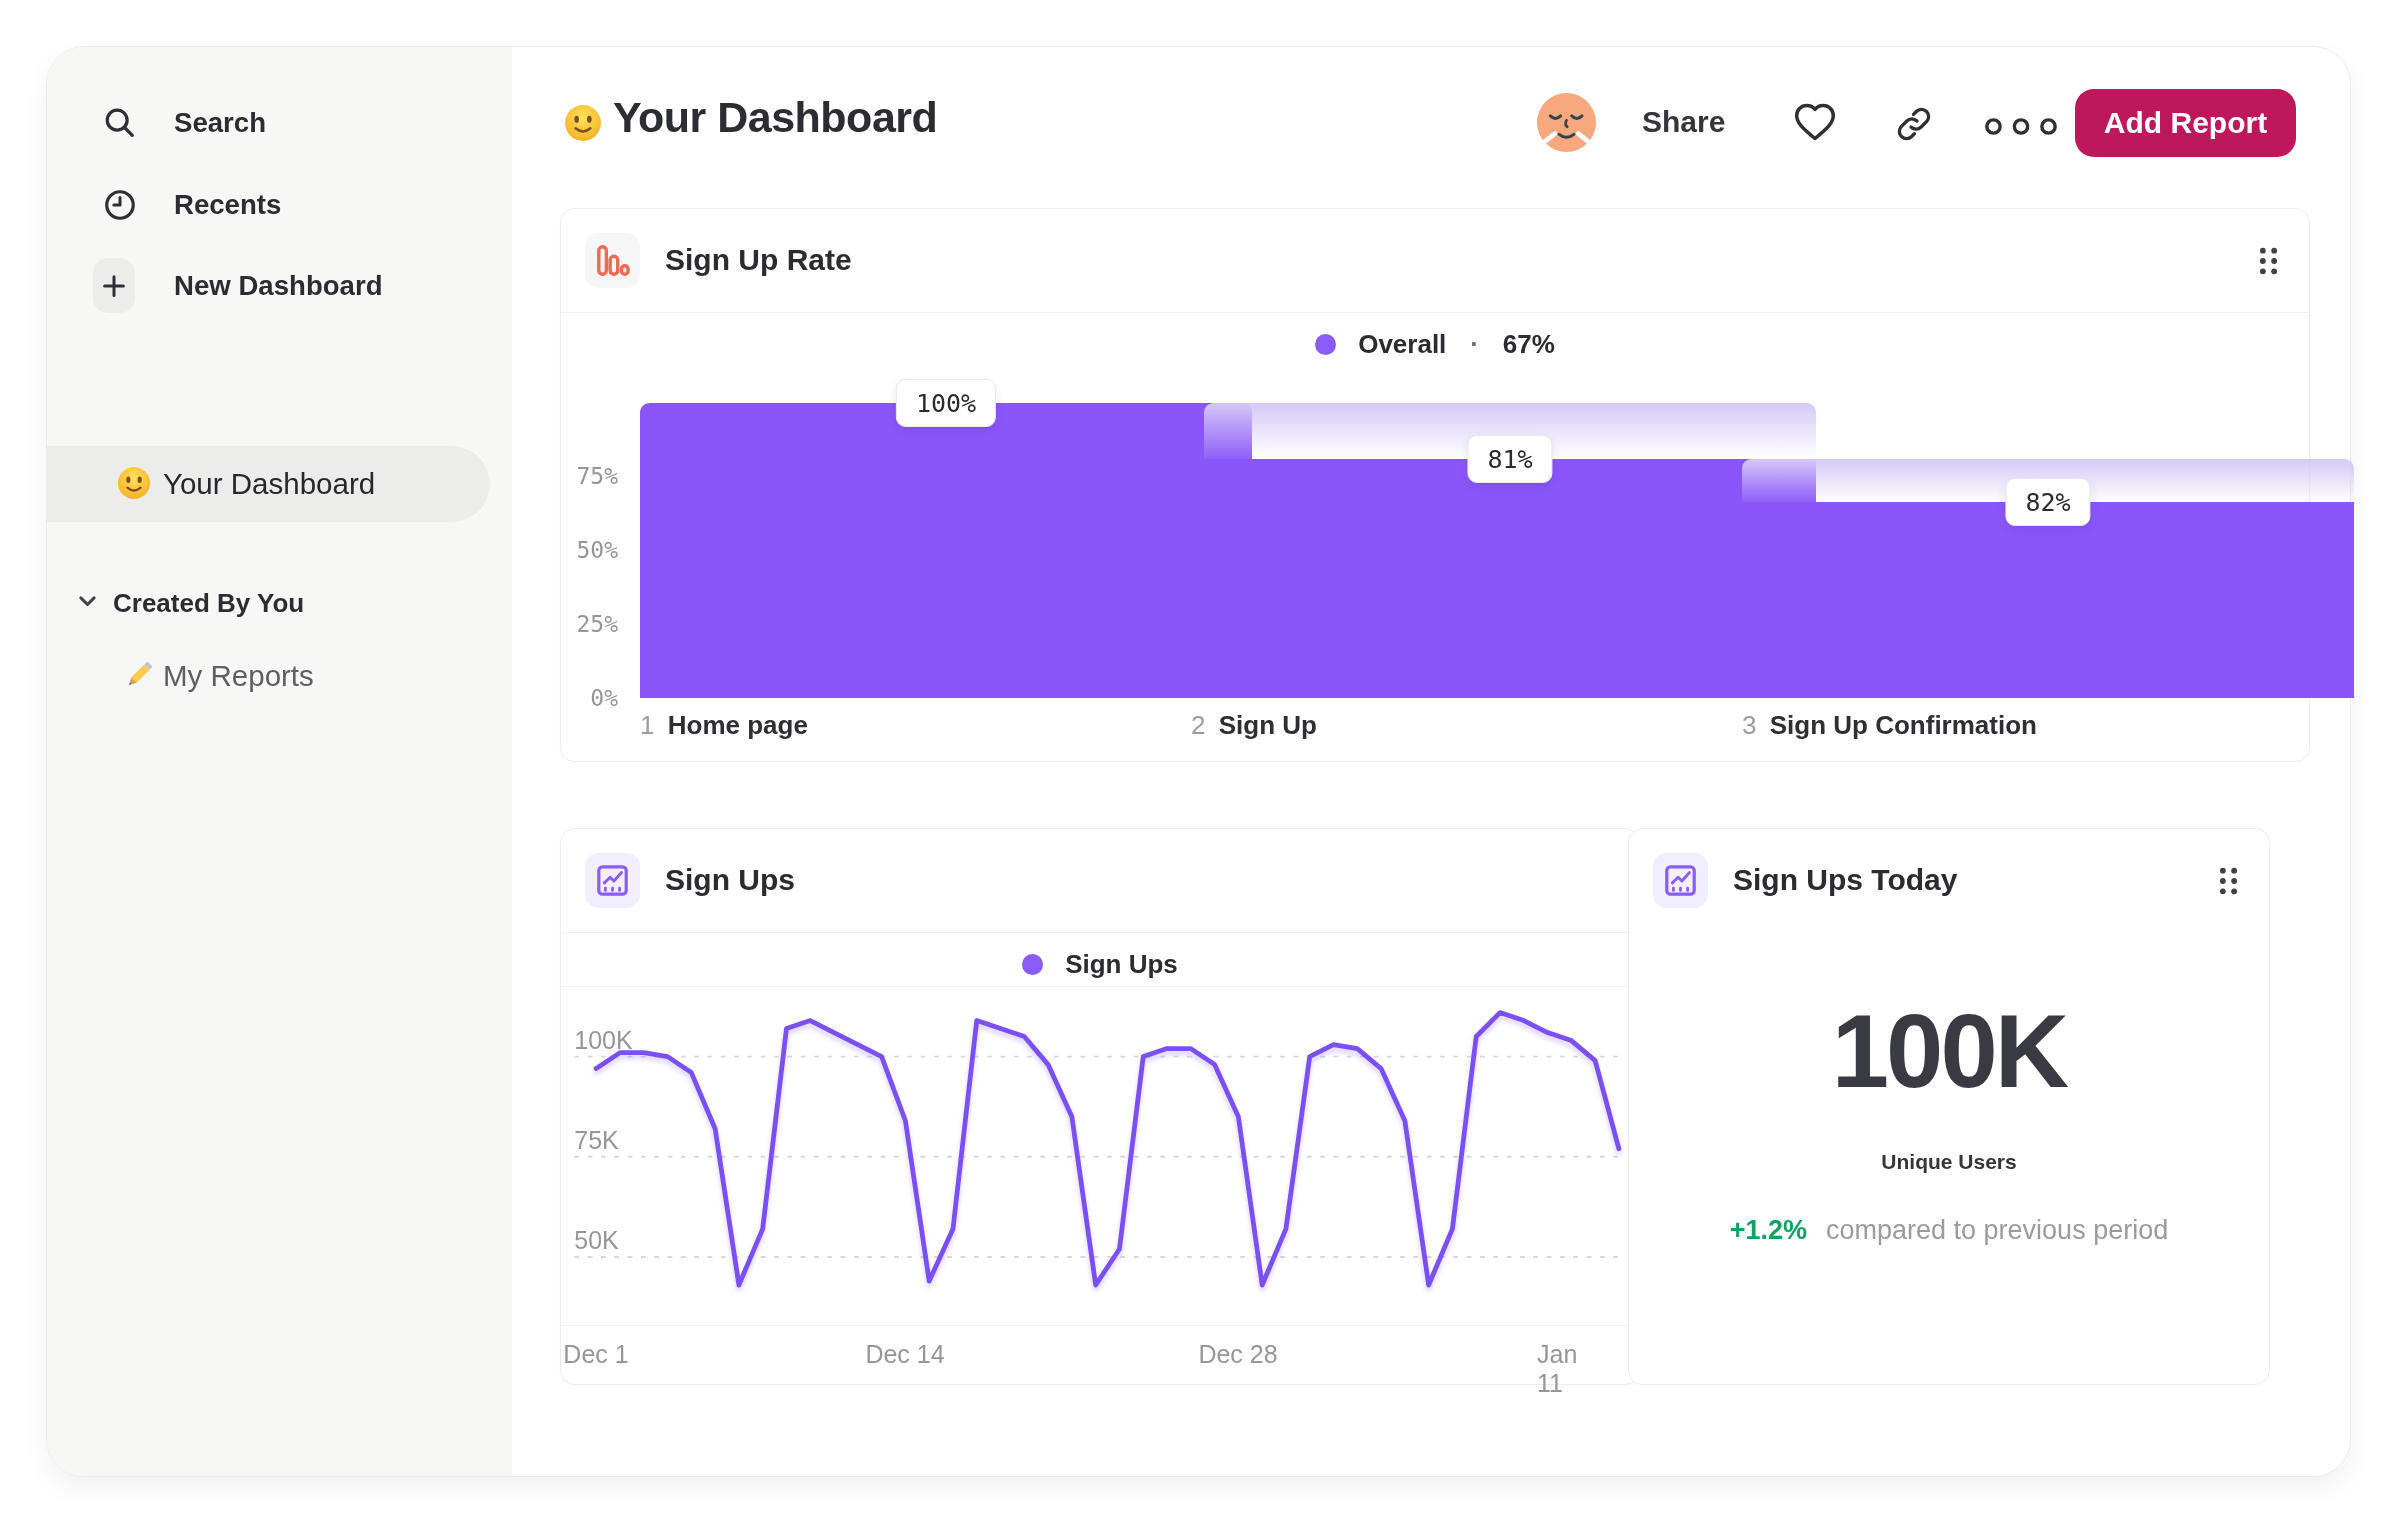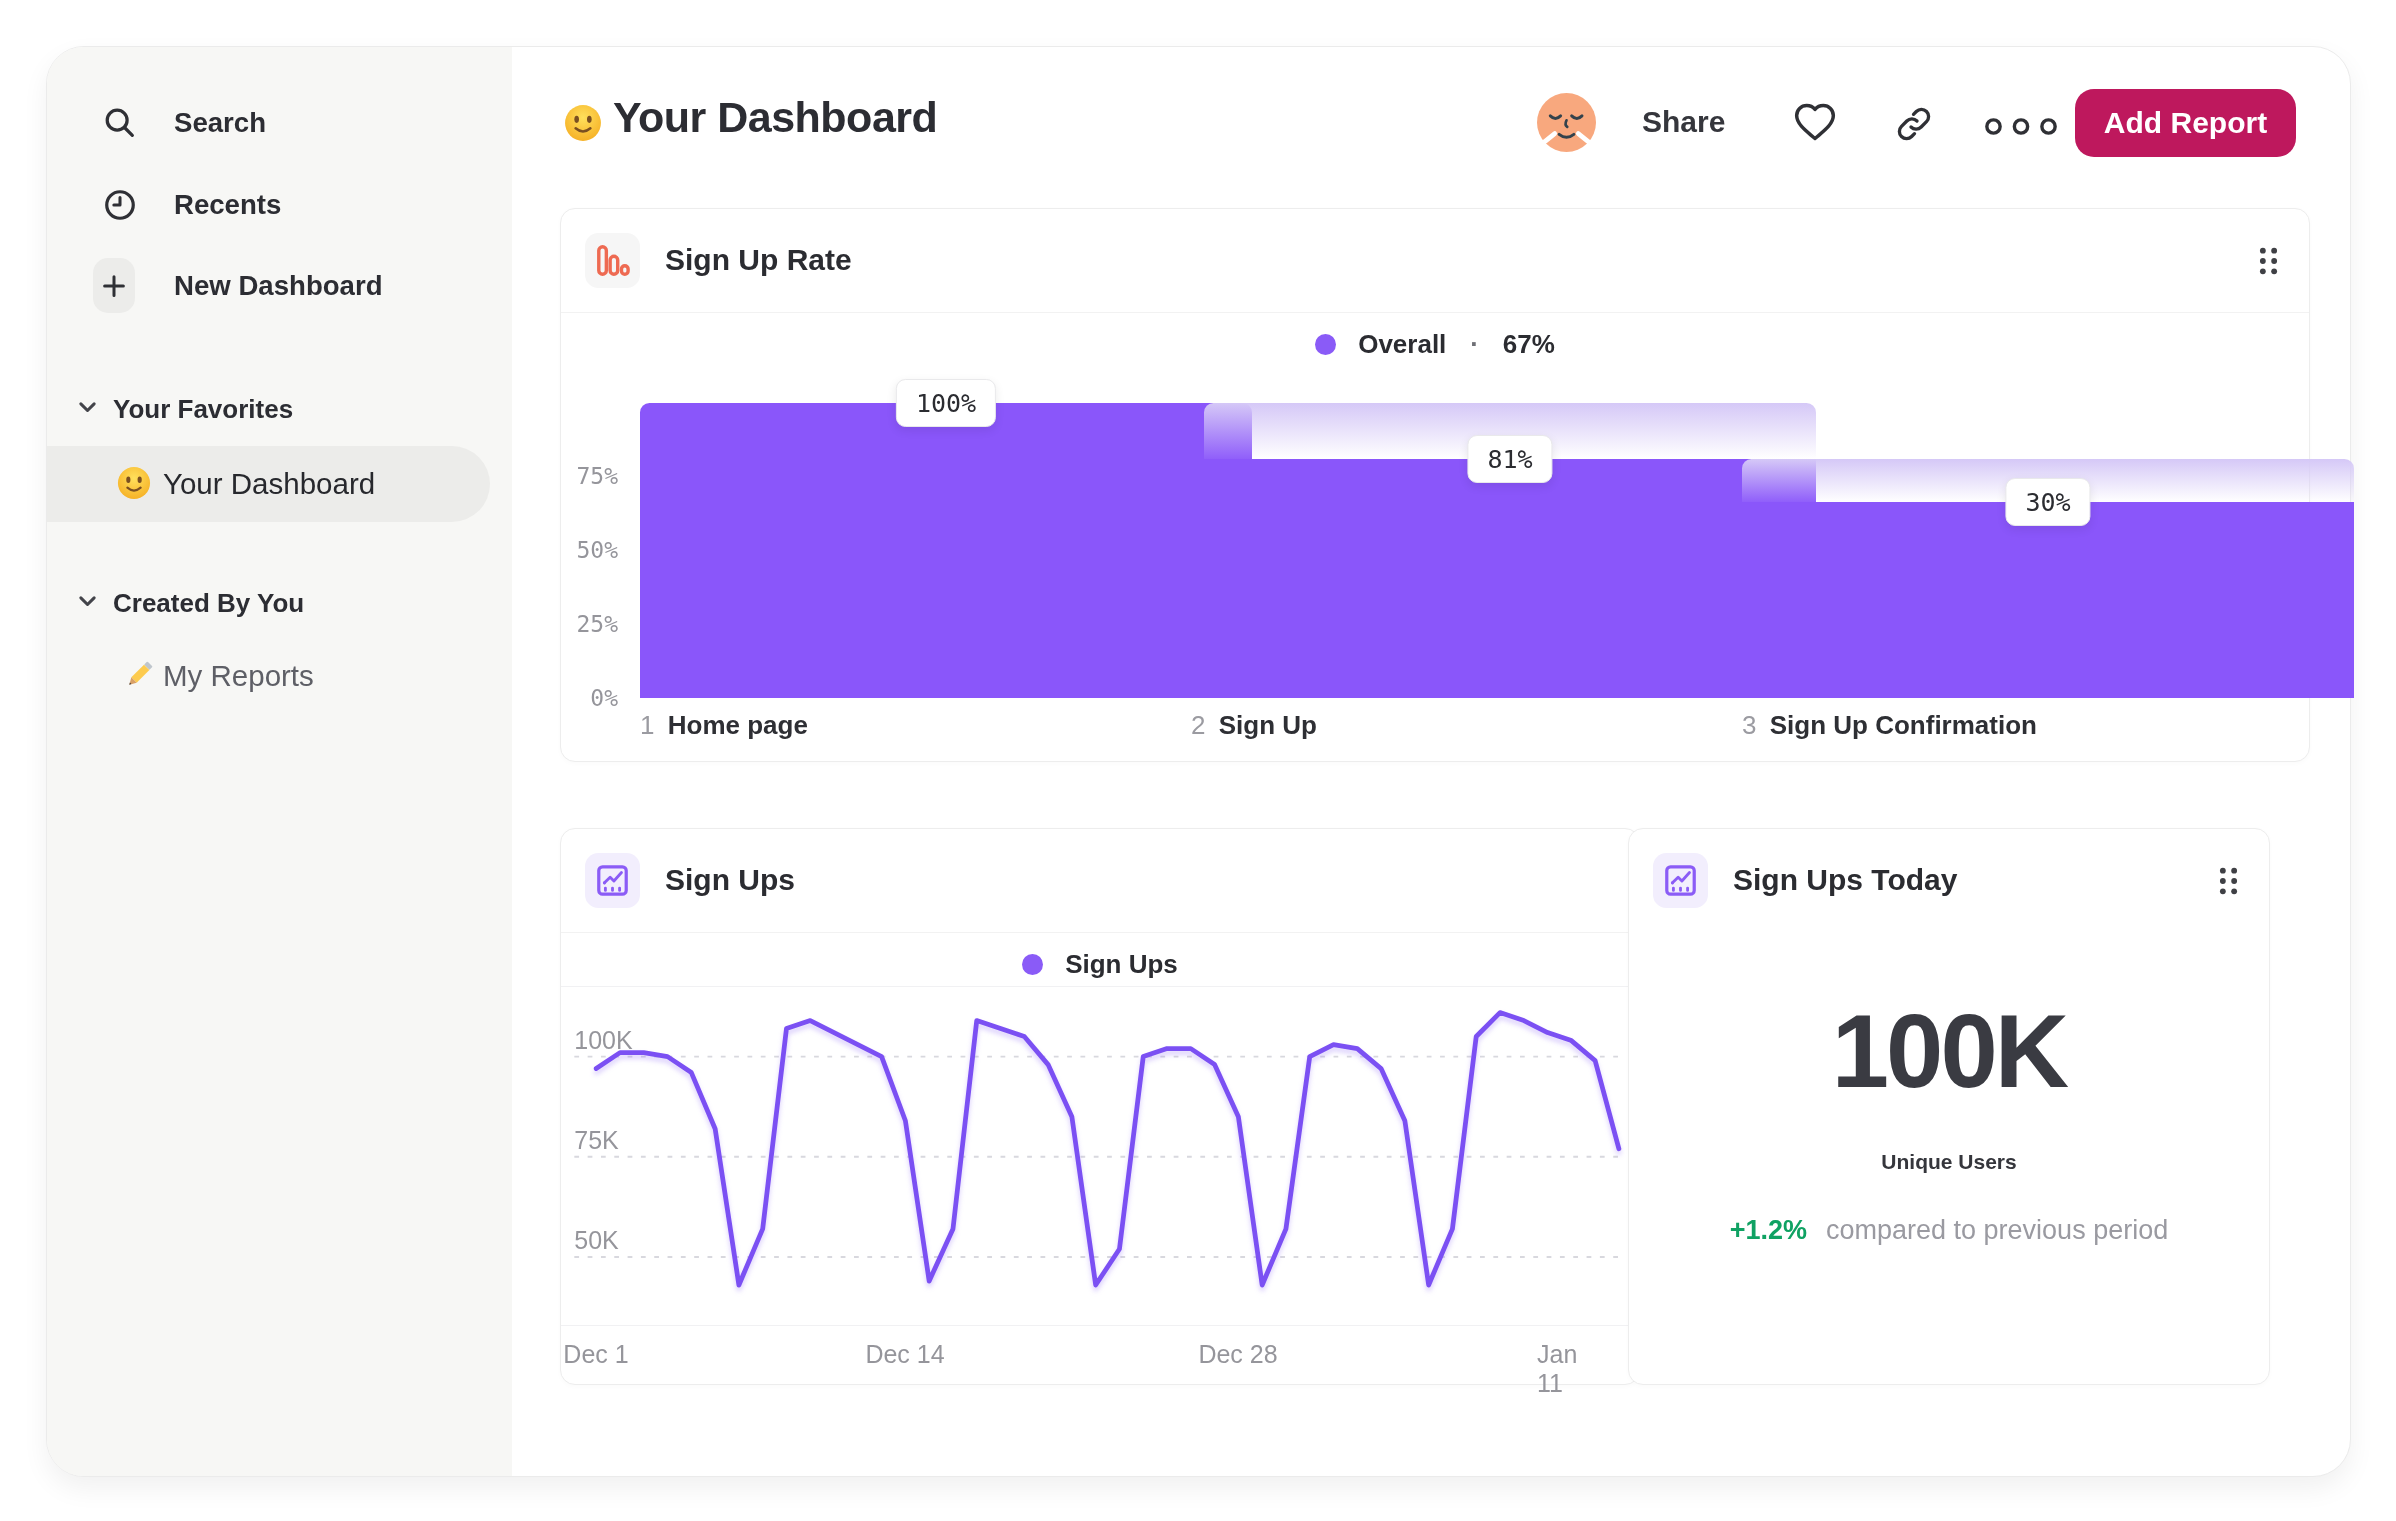--- a/index.html
+++ b/index.html
@@ -111,28 +111,20 @@
       <span class="ic" style="left:46px">
         <span class="tile">
             <svg width="30" height="30" viewBox="0 0 32 32" fill="none">
               <path d="M16 6v20M6 16h20" stroke="#2F3035" stroke-width="3.2" stroke-linecap="round"></path>
             </svg>
           </span>
       </span>
       <span class="lbl">New Dashboard</span>
     </div>
 
-    <div class="section-head" style="top:341px">
-      <span class="chev">
-        <svg width="19" height="13.3" viewBox="0 0 20 14" fill="none">
-            <path d="M3 3l7 7 7-7" stroke="#43444A" stroke-width="3.2" stroke-linecap="round" stroke-linejoin="round"></path>
-          </svg>
-      </span>
-      <span class="stitle">Your Favorites</span>
-    </div>
 
     <div class="pill" style="top:399px">
       <span class="emoji">
         <svg width="34" height="34" viewBox="0 0 36 36">
             <defs>
               <radialGradient id="gy1" cx="50%" cy="35%" r="70%">
                 <stop offset="0%" stop-color="#FFE05C"></stop>
                 <stop offset="100%" stop-color="#F5AE23"></stop>
               </radialGradient>
             </defs>
@@ -268,21 +260,21 @@
             <div class="f-solid" style="height: 239px;"></div>
             <div class="f-chip" style="top: 32px;">81%</div>
           </div>
           <div class="f-foot" style="left: 630px;">
             <span class="f-num">2</span>
             <span class="f-name">Sign Up</span>
           </div>
           <div class="funnel-col" style="left: 1181px;">
             <div class="f-grad" style="top: 56px; height: 43px;"></div>
             <div class="f-solid" style="height: 196px;"></div>
-            <div class="f-chip" style="top: 75px;">30%</div>
+            <div class="f-chip" style="top: 75px;">82%</div>
           </div>
           <div class="f-foot" style="left: 1181px;">
             <span class="f-num">3</span>
             <span class="f-name">Sign Up Confirmation</span>
           </div>
         </div>
     </section>
 
     <section class="card" style="left:48px; top:781px; width:1080px; height:557px">
       <div class="card-head">

